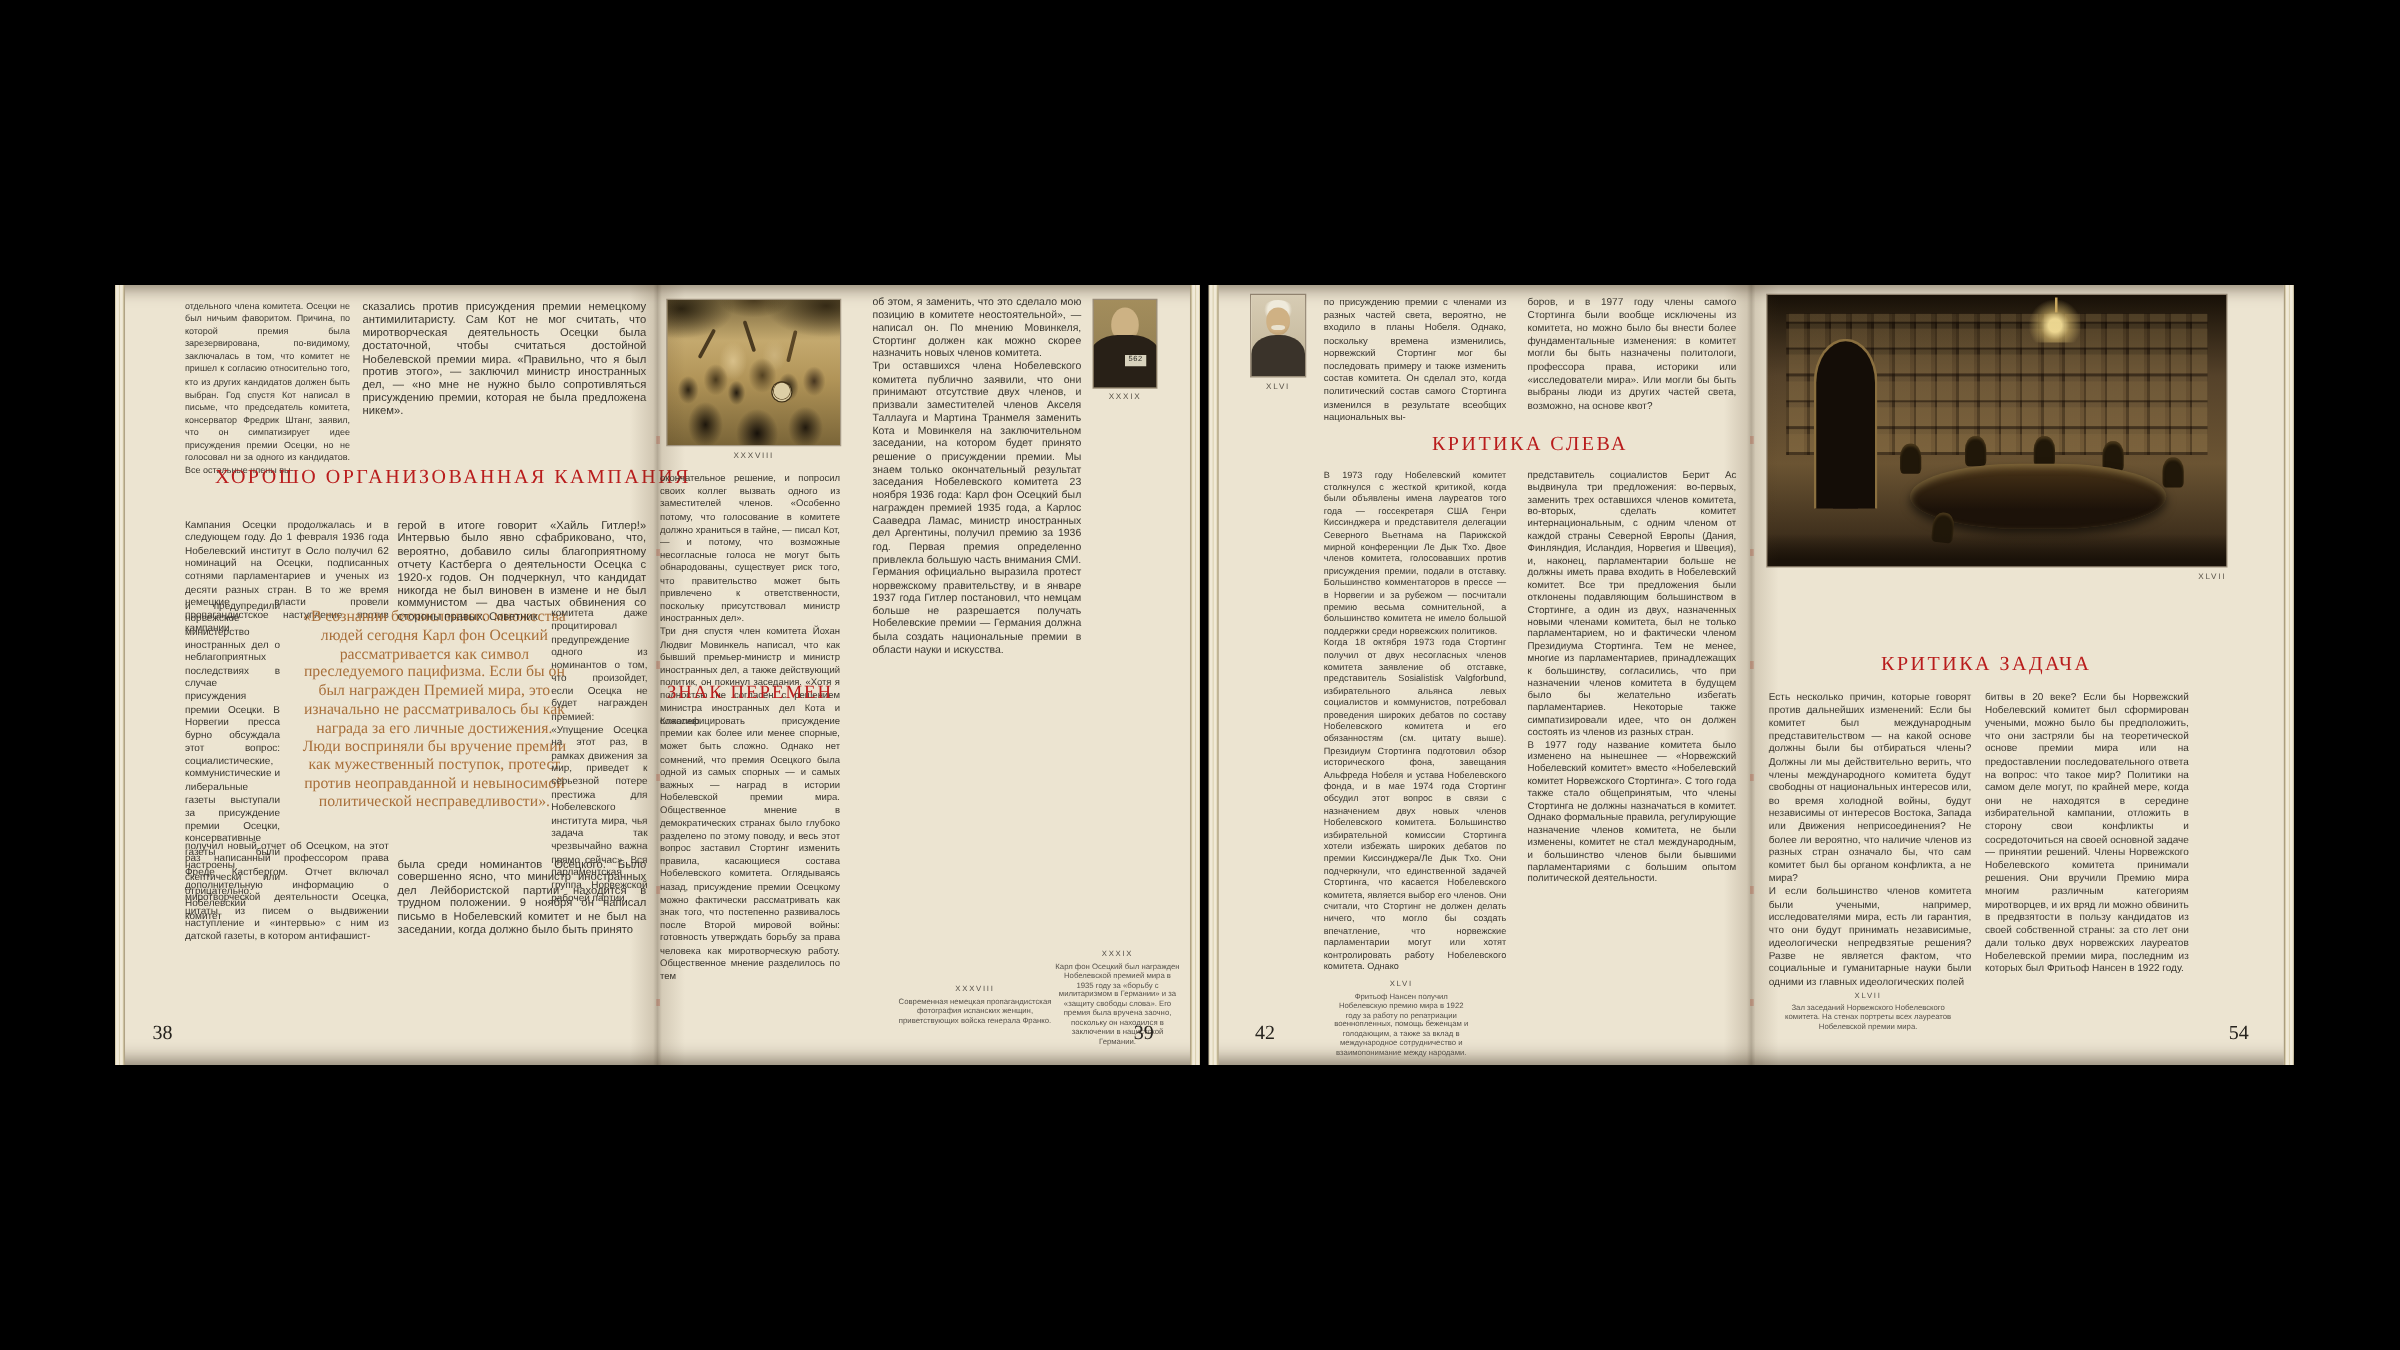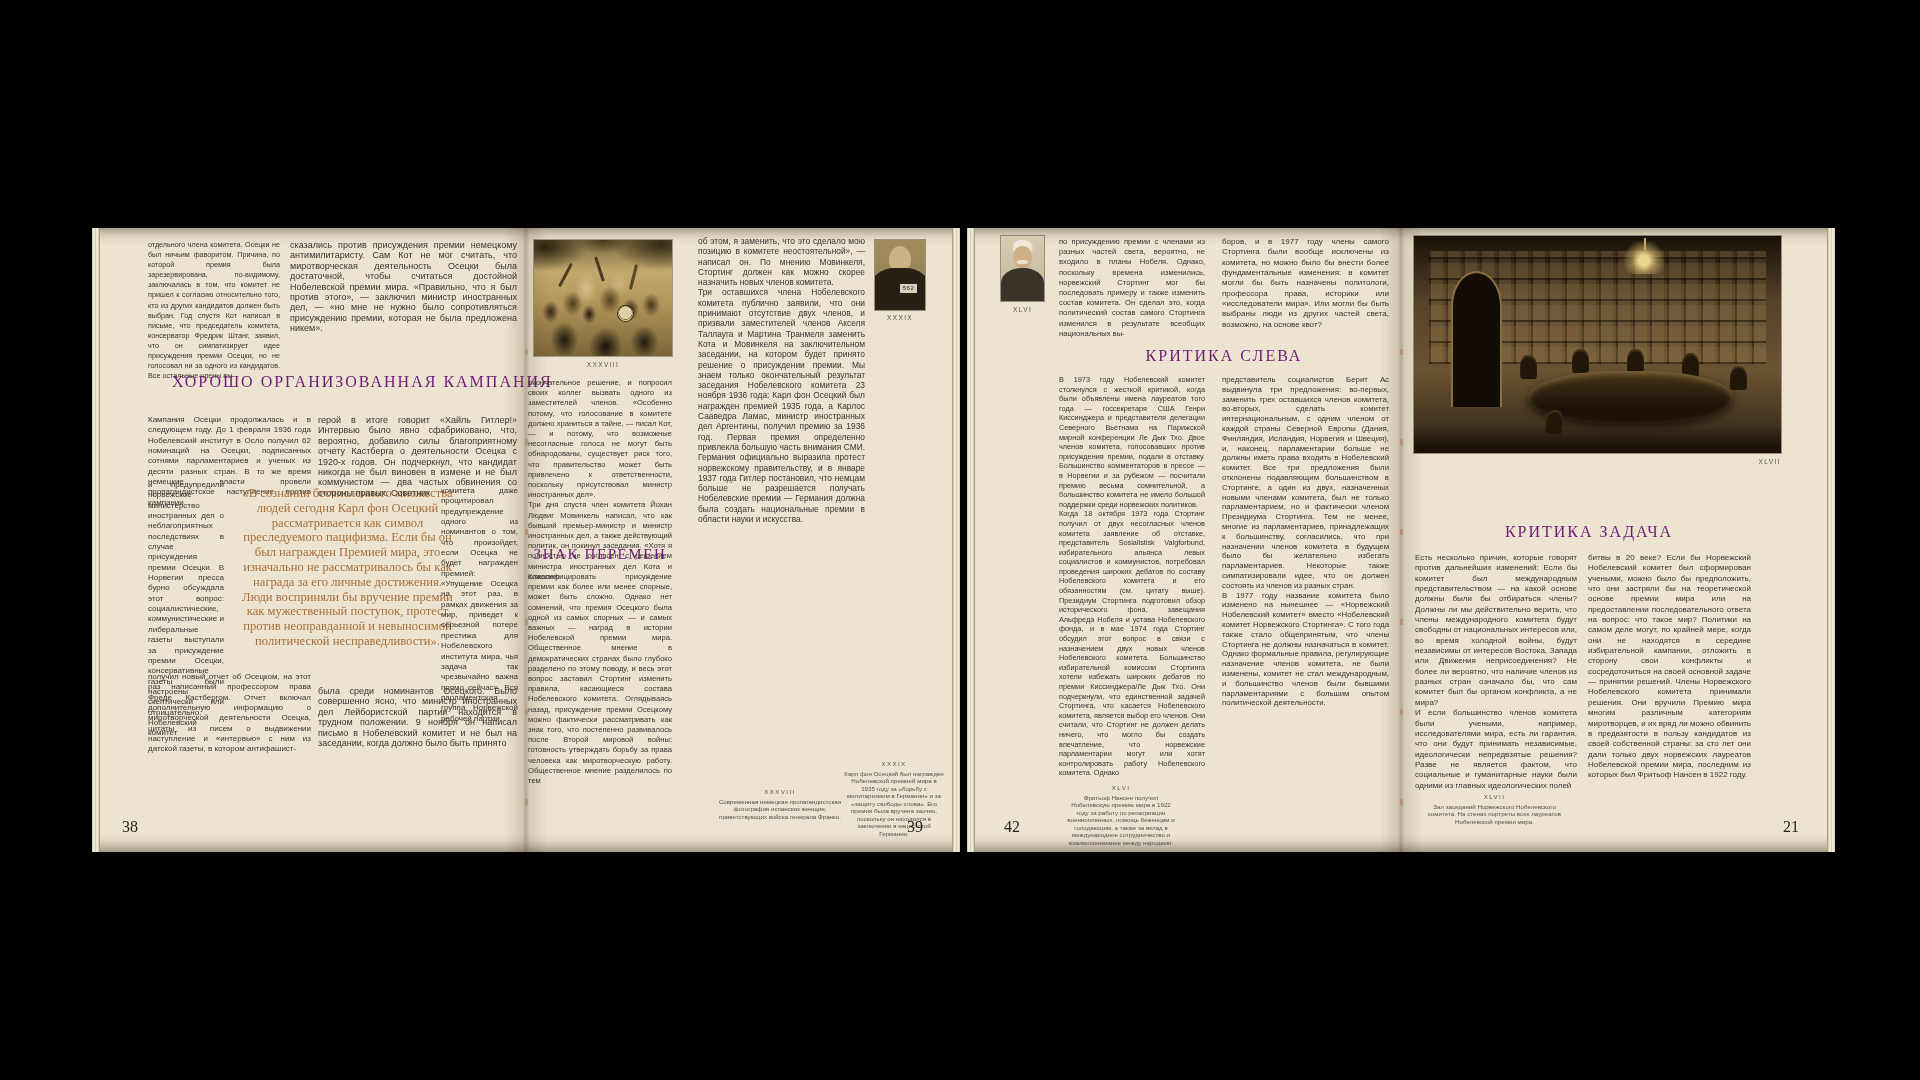--- a/index.html
+++ b/index.html
@@ -19,21 +19,21 @@
   .fore-edge.right{right:0;border-left:1px solid rgba(90,70,40,.35);}
   .col{position:absolute;text-align:justify;color:#38352e;}
   .col p{margin:0;}
   .fs72{font-size:7.2px;line-height:10.1px;}
   .fs74{font-size:7.3px;line-height:9.6px;}
   .fs76{font-size:7.6px;line-height:10.2px;}
   .fs78{font-size:7.8px;line-height:9.8px;}
   .fs80{font-size:8px;line-height:10.35px;}
   .fs84{font-size:8.4px;line-height:10.3px;}
   .fs90{font-size:9px;line-height:10.4px;}
-  .heading{position:absolute;font-family:"Liberation Serif",serif;color:#701a75;text-align:center;
+  .heading{position:absolute;font-family:"Liberation Serif",serif;color:#b91c1c;text-align:center;
            letter-spacing:2px;font-size:16px;white-space:nowrap;}
   .quote{position:absolute;font-family:"Liberation Serif",serif;color:#a86f3a;text-align:center;
          font-size:12.6px;line-height:14.8px;}
   .pnum-label{position:absolute;font-size:6.5px;letter-spacing:1.4px;color:#5a544a;text-align:center;}
   .cap{position:absolute;font-size:6.2px;line-height:7.5px;color:#56514a;text-align:center;}
   .cap .cnum{display:block;letter-spacing:1.4px;margin-bottom:2px;color:#56514a;}
   .pageno{position:absolute;font-family:"Liberation Serif",serif;font-size:16px;color:#26231e;}
   
   .photo-crowd{position:absolute;left:442px;top:12px;width:138px;height:116px;overflow:hidden;
      background:linear-gradient(180deg,#7c6a40 0%,#c4a96e 28%,#b19458 55%,#7a6538 100%);
@@ -246,19 +246,19 @@
       <p>И если большинство членов комитета были учеными, например, исследователями мира, есть ли гарантия, что они будут принимать независимые, идеологически непредвзятые решения? Разве не является фактом, что социальные и гуманитарные науки были одними из главных идеологических полей</p>
     </div>
     <div class="col fs80" style="left:621px;top:325px;width:163px;">
       <p>битвы в 20 веке? Если бы Норвежский Нобелевский комитет был сформирован учеными, можно было бы предположить, что они застряли бы на теоретической основе премии мира или на предоставлении последовательного ответа на вопрос: что такое мир? Политики на самом деле могут, по крайней мере, когда они не находятся в середине избирательной кампании, отложить в сторону свои конфликты и сосредоточиться на своей основной задаче — принятии решений. Члены Норвежского Нобелевского комитета принимали решения. Они вручили Премию мира многим различным категориям миротворцев, и их вряд ли можно обвинить в предвзятости в пользу кандидатов из своей собственной страны: за сто лет они дали только двух норвежских лауреатов Нобелевской премии мира, последним из которых был Фритьоф Нансен в 1922 году.</p>
     </div>
 
     <div class="cap" style="left:455px;top:565px;width:145px;">
       <span class="cnum">XLVII</span>
       <span>Зал заседаний Норвежского Нобелевского комитета. На стенах портреты всех лауреатов Нобелевской премии мира.</span>
     </div>
-    <div class="pageno" style="left:816px;top:590px;">21</div>
+    <div class="pageno" style="left:816px;top:590px;">54</div>
 
     <div class="gutter"></div>
     <div class="gutter-marks"></div>
   </div>
 
 </div>
 
 </body></html>

